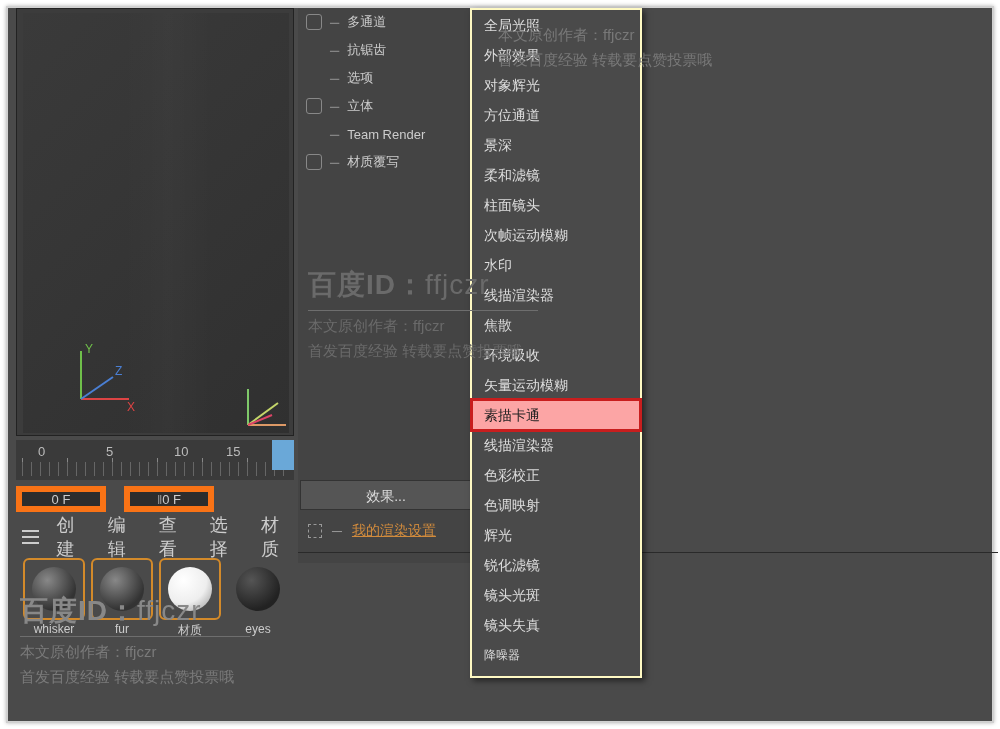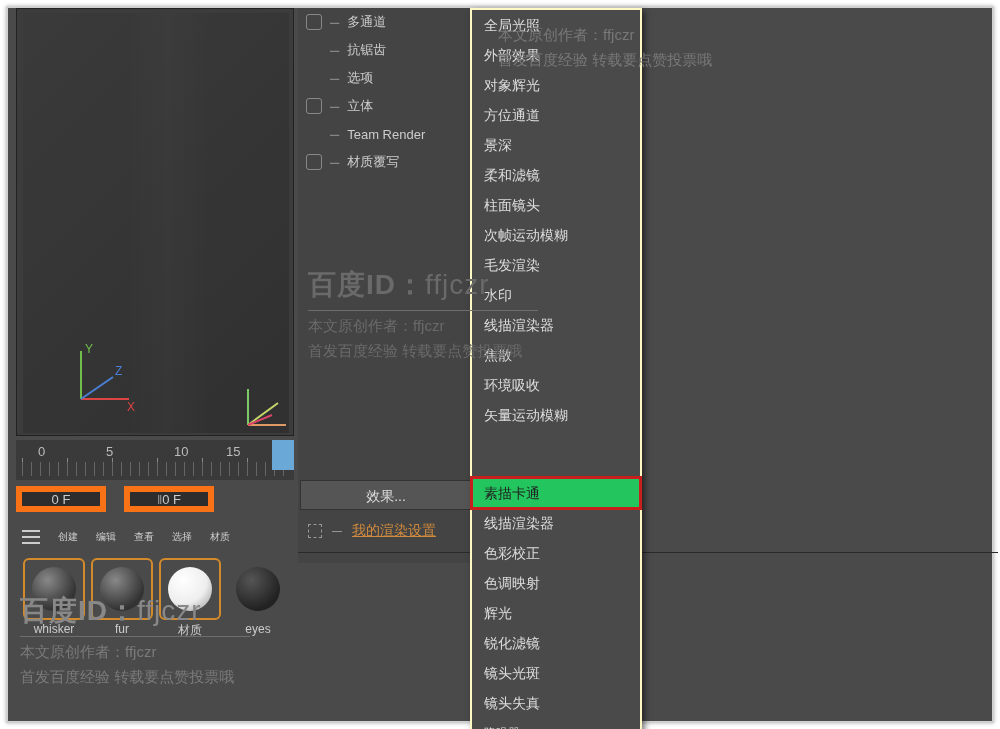--- a/index.html
+++ b/index.html
@@ -12,21 +12,21 @@
   .axis text { font-size: 12px; }
   .gizmo { position: absolute; left: 215px; top: 362px; width: 60px; height: 60px; }
   .timeline { position: absolute; left: 8px; top: 432px; width: 278px; height: 40px; background: #3a3a3a; color: #bbb; font-size: 13px; }
   .timeline .tick { position: absolute; top: 4px; }
   .timeline .marks { position: absolute; left: 6px; top: 22px; width: 266px; height: 14px; background: repeating-linear-gradient(90deg,#666 0 1px, transparent 1px 9px); }
   .timeline .largeMarks { position: absolute; left: 6px; top: 18px; width: 266px; height: 8px; background: repeating-linear-gradient(90deg,#888 0 1px, transparent 1px 45px); }
   .playhead { position: absolute; top: 0; left: 256px; width: 22px; height: 30px; background: #6aa8d8; }
   .framefields { position: absolute; left: 8px; top: 478px; width: 278px; height: 30px; display: flex; gap: 18px; }
   .framefields .fld { width: 90px; height: 26px; background: #2d2d2d; color: #ccc; display: flex; align-items: center; justify-content: center; font-size: 13px; border: 6px solid #f97316; }
   .framefields .fld.pause::before { content: "‖ "; color: #999; }
-  .matbar { position: absolute; left: 8px; top: 516px; width: 278px; height: 26px; display: flex; align-items: center; gap: 18px; color: #ccc; font-size: 10px; padding-left: 6px; }
+  .matbar { position: absolute; left: 8px; top: 516px; width: 278px; height: 26px; display: flex; align-items: center; gap: 18px; color: #ccc; font-size: 18px; padding-left: 6px; }
   .hamburger { width: 18px; height: 14px; display: inline-flex; flex-direction: column; justify-content: space-between; }
   .hamburger span { height: 2px; background: #ccc; }
   .materials { position: absolute; left: 8px; top: 548px; width: 278px; height: 110px; display: flex; gap: 4px; padding: 4px 4px 0 6px; }
   .mat { width: 64px; height: 86px; text-align: center; color: #ccc; font-size: 12px; }
   .mat .thumb { width: 58px; height: 58px; margin: 0 auto 4px; border-radius: 4px; display: flex; align-items: center; justify-content: center; }
   .mat.sel .thumb { outline: 2px solid #d38a2a; }
   .sphere { width: 44px; height: 44px; border-radius: 50%; background: radial-gradient(circle at 35% 30%, #888, #333 70%); }
   .sphere.white { background: radial-gradient(circle at 35% 30%, #fff, #eee 55%, #bbb 80%, #888); }
   .sphere.dark { background: radial-gradient(circle at 35% 30%, #555, #222 70%); }
 
@@ -38,21 +38,21 @@
   .dash { color: #999; }
   .effectsBtn { position: absolute; left: 292px; top: 472px; width: 172px; height: 30px; background: #555; color: #ddd; text-align: center; line-height: 30px; font-size: 14px; border: 1px solid #333; }
   .myrender { position: absolute; left: 292px; top: 510px; width: 260px; height: 26px; color: #d18b3d; font-size: 14px; display: flex; align-items: center; gap: 10px; padding-left: 8px; }
   .myrender .expand { width: 14px; height: 14px; border: 1px dashed #999; display: inline-block; }
   .myrender .dash2 { color: #999; }
   .sep { position: absolute; left: 290px; top: 544px; width: 700px; height: 1px; background: #2a2a2a; }
 
   
   .dropdown { position: absolute; left: 462px; top: 0; width: 172px; background: #4a4a4a; color: #ddd; font-size: 14px; border: 2px solid #fef9c3; box-shadow: 3px 3px 6px rgba(0,0,0,.5); padding-bottom: 6px; }
   .dropdown .item { height: 30px; line-height: 30px; padding-left: 12px; cursor: default; }
-  .dropdown .item.highlight { background: #22c55e; color: #222; outline: 3px solid #c81e1e; outline-offset: -1px; position: relative; z-index: 2; margin-top: 48px; }
+  .dropdown .item.highlight { background: #fca5a5; color: #222; outline: 3px solid #c81e1e; outline-offset: -1px; position: relative; z-index: 2; }
   .dropdown .item.small { font-size: 12px; }
 
   
   .wm { position: absolute; color: #6e6e6e; pointer-events: none; }
   .wm .big { font-size: 28px; font-weight: bold; letter-spacing: 1px; }
   .wm .big .id { font-family: Liberation Sans, sans-serif; font-weight: normal; }
   .wm .mid { font-size: 15px; margin-top: 6px; }
   .wm .line { width: 230px; height: 1px; background: #6e6e6e; margin: 6px 0 4px; }
   .wm.top { left: 490px; top: 12px; color: #787878; }
   .wm.center { left: 300px; top: 258px; color: #6a6a6a; }
@@ -183,21 +183,20 @@
 
   <div class="dropdown" id="fxmenu">
       <div class="item">全局光照</div>
       <div class="item">外部效果</div>
       <div class="item">对象辉光</div>
       <div class="item">方位通道</div>
       <div class="item">景深</div>
       <div class="item">柔和滤镜</div>
       <div class="item">柱面镜头</div>
       <div class="item">次帧运动模糊</div>
-      <div class="item">毛发渲染</div>
       <div class="item">水印</div>
       <div class="item">线描渲染器</div>
       <div class="item">焦散</div>
       <div class="item">环境吸收</div>
       <div class="item">矢量运动模糊</div>
       <div class="item highlight">素描卡通</div>
       <div class="item">线描渲染器</div>
       <div class="item">色彩校正</div>
       <div class="item">色调映射</div>
       <div class="item">辉光</div>

